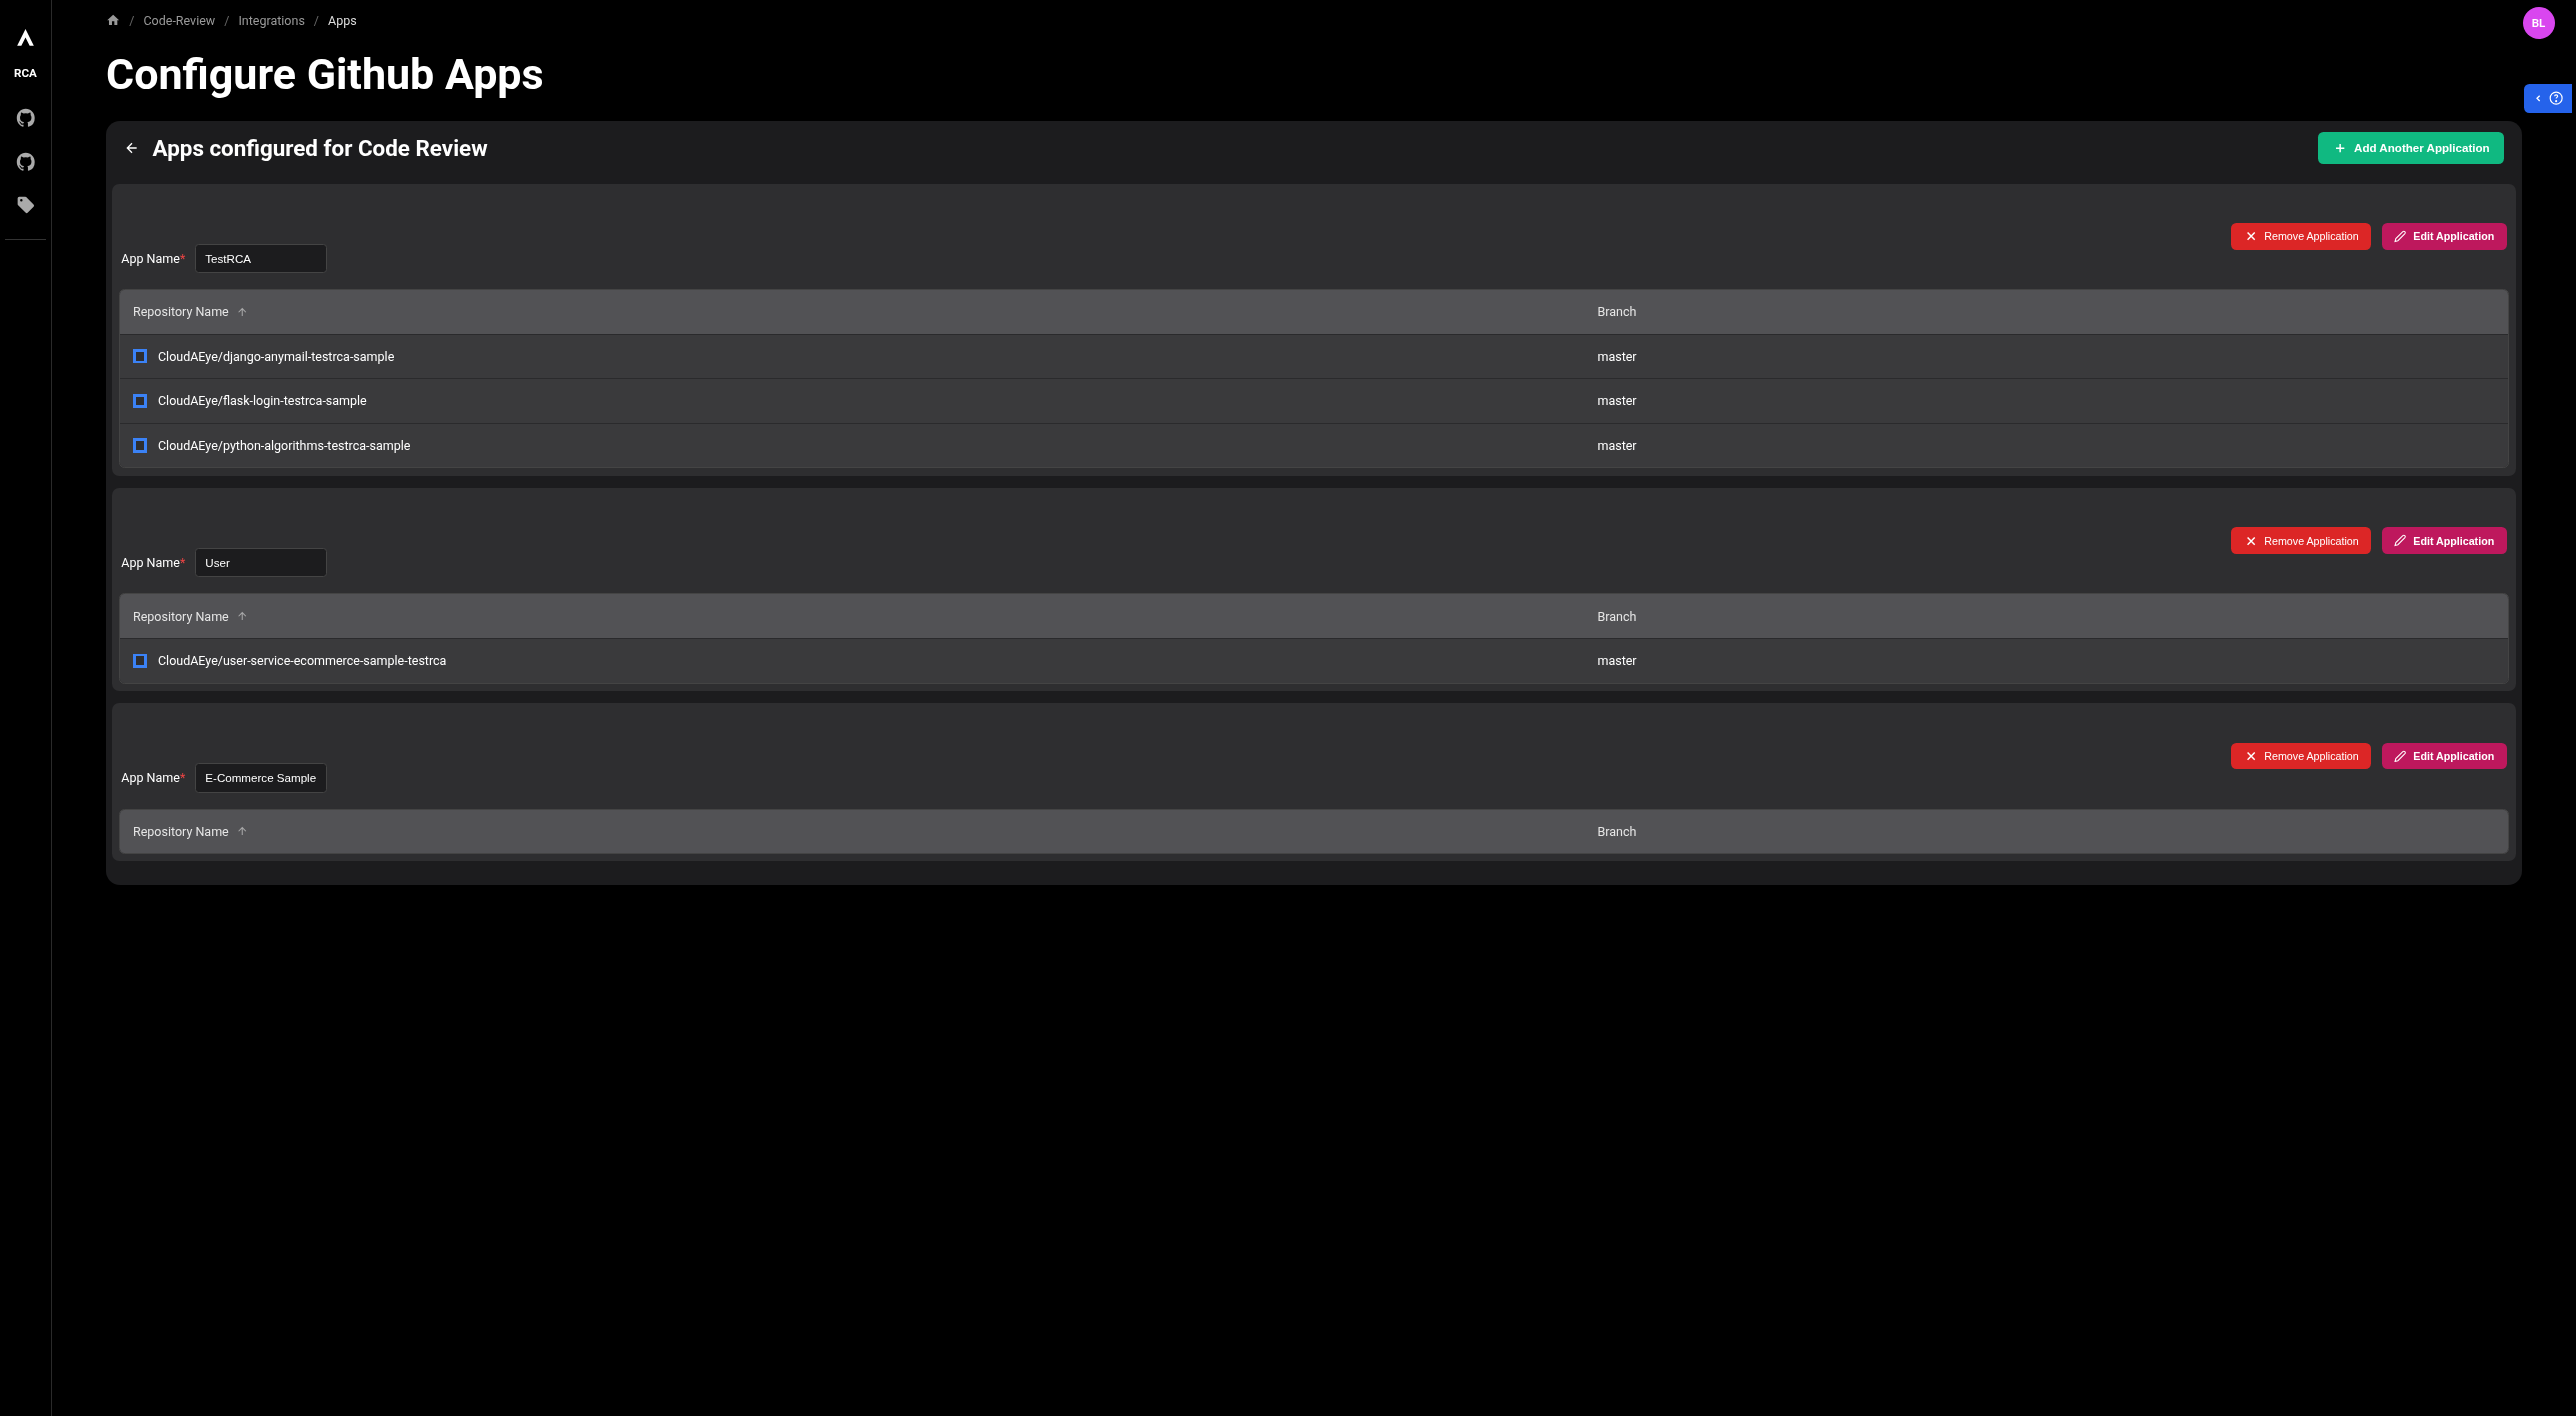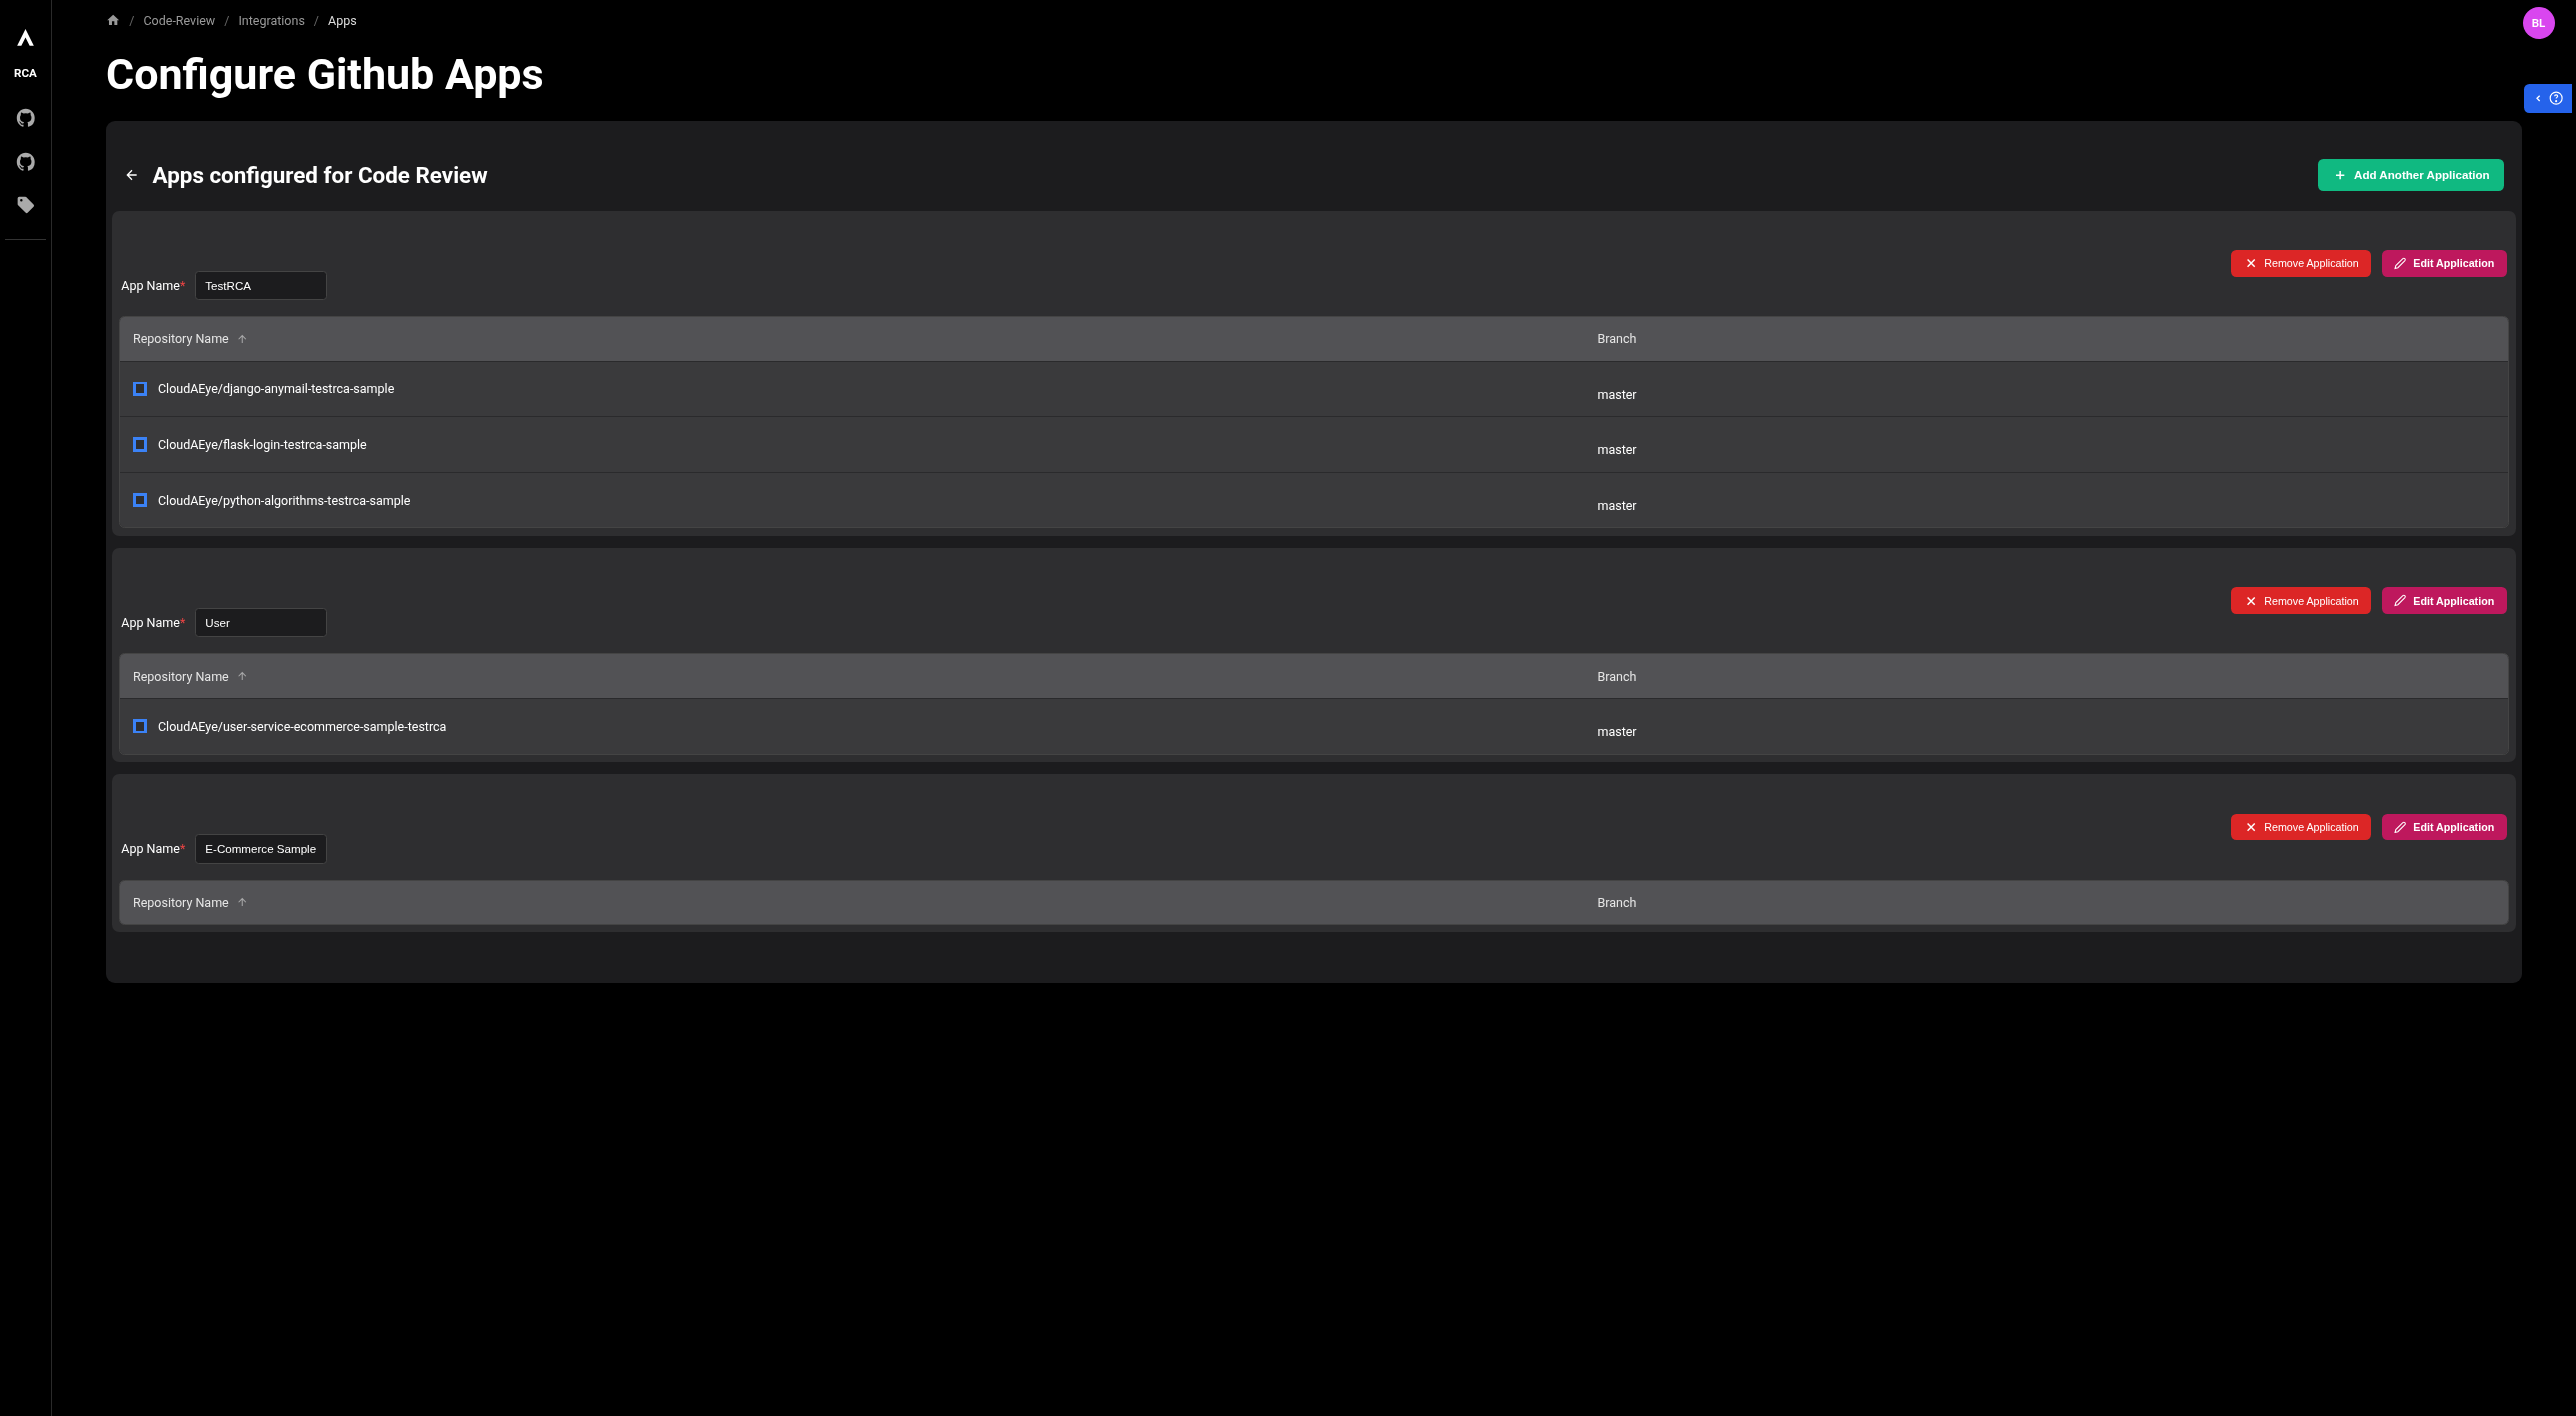--- a/index.html
+++ b/index.html
@@ -106,23 +106,23 @@
       cursor: pointer;
     }
     .page-title {
       font-size: 43px;
       font-weight: 700;
       padding: 12.5px 54px 21.5px;
       color: #fff;
     }
     .card {
       background: #1c1c1e;
-      border-radius: 9px;
+      border-radius: 14px;
       margin: 0 54px 21.5px;
-      padding: 38px 0;
+      padding: 11px 0;
     }
     .card-header {
       display: flex;
       justify-content: space-between;
       align-items: center;
       padding: 0 0 19.7px 0;
       margin: 0 18px;
     }
     .card-title {
       display: flex;
@@ -241,21 +241,20 @@
       font-size: 12.5px;
     }
     .repo-cell {
       flex: 0 0 62%;
       display: flex;
       align-items: center;
       gap: 10.7px;
     }
     .branch-cell {
       flex: 0 0 38%;
-      margin-top: 11px;
     }
     .checkbox {
       width: 14.3px;
       height: 14.3px;
       border: 1.8px solid #3b82f6;
       background: #3b82f6;
       display: inline-block;
       position: relative;
     }
     .checkbox::after {

